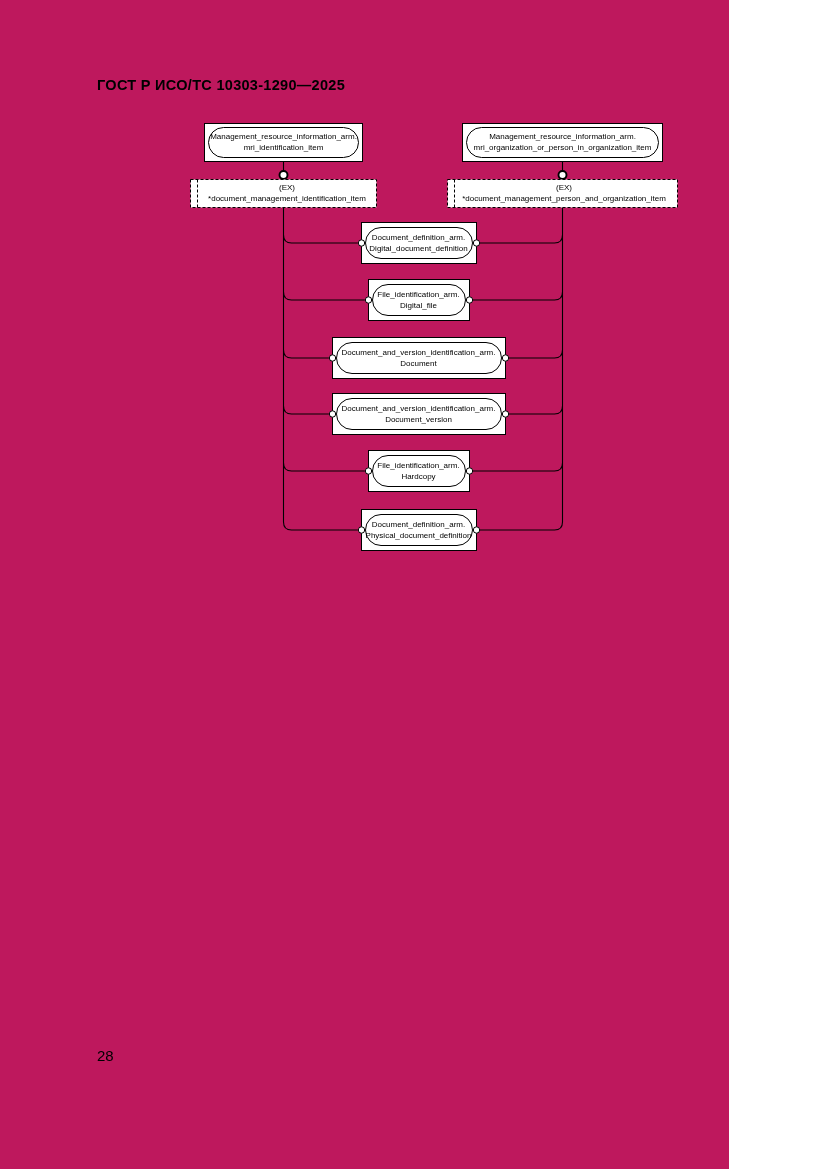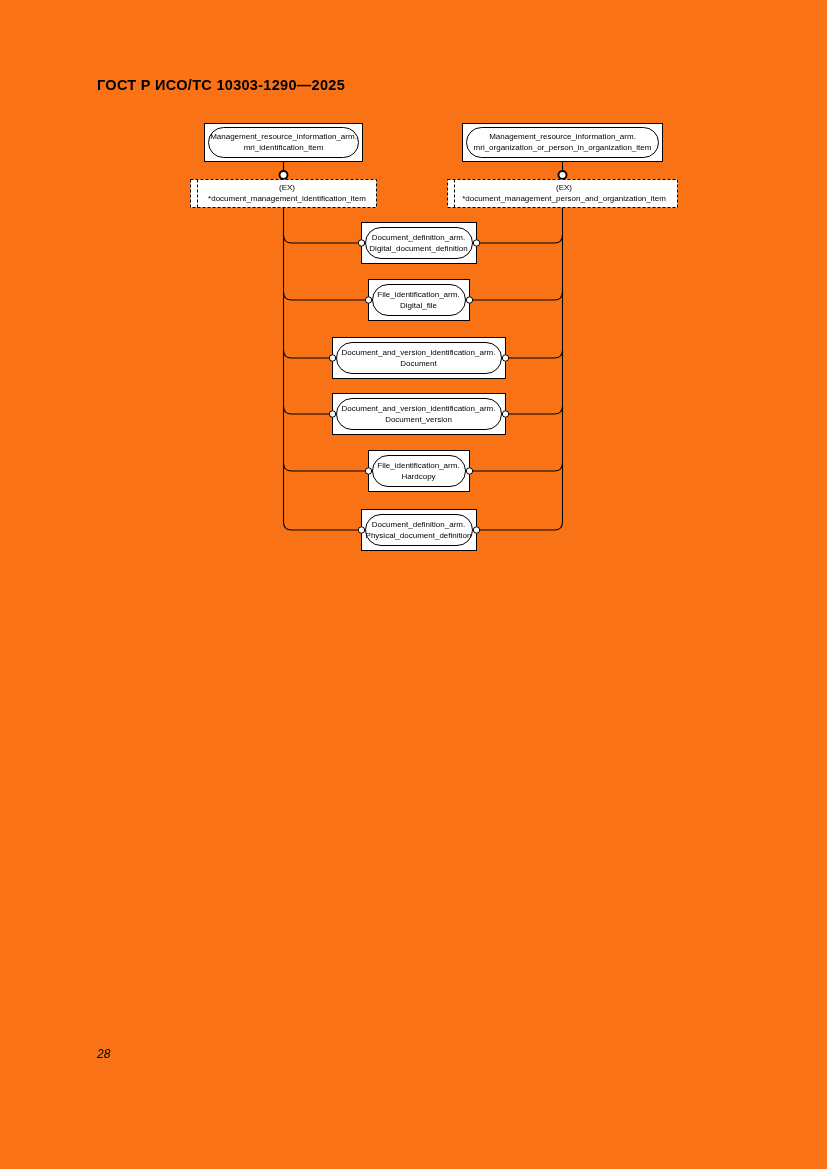--- a/index.html
+++ b/index.html
@@ -1,32 +1,32 @@
 <!DOCTYPE html>
 <html><head>
 <meta charset="utf-8">
 <style>
   html, body { margin:0; padding:0; background:#ffffff; }
   .page {
-    position:relative; width:827px; height:1169px; background:#f97316;
+    position:relative; width:729px; height:1169px; background:#be185d;
     font-family:"Liberation Sans", sans-serif; color:#000;
     overflow:hidden;
   }
   .doc-header {
     position:absolute; left:97px; top:77px;
     font-size:14.5px; font-weight:bold; letter-spacing:0.3px;
     white-space:nowrap;
   }
   .diagram-svg { position:absolute; left:0; top:0; }
   .figure-caption {
     position:absolute; left:0; top:571px; width:827px;
     text-align:center; font-size:12px; white-space:nowrap;
   }
   .page-number {
-    position:absolute; left:97px; top:1047px; font-size:12px;font-style:italic;
+    position:absolute; left:97px; top:1047px; font-size:15px;
   }
   
   .box      { fill:#ffffff; stroke:#000000; stroke-width:1; }
   .stadium  { fill:#ffffff; stroke:#000000; stroke-width:1; }
   .dashbox  { fill:#ffffff; stroke:#000000; stroke-width:1; stroke-dasharray:3 2; }
   .dashline { fill:none; stroke:#000000; stroke-width:1; stroke-dasharray:3 2; }
   .wire     { fill:none; stroke:#000000; stroke-width:1.1; }
   .conn-circle { fill:#ffffff; stroke:#000000; stroke-width:1.9; }
   .edge-circle { fill:#ffffff; stroke:#000000; stroke-width:1; }
   .diagram-svg text {

